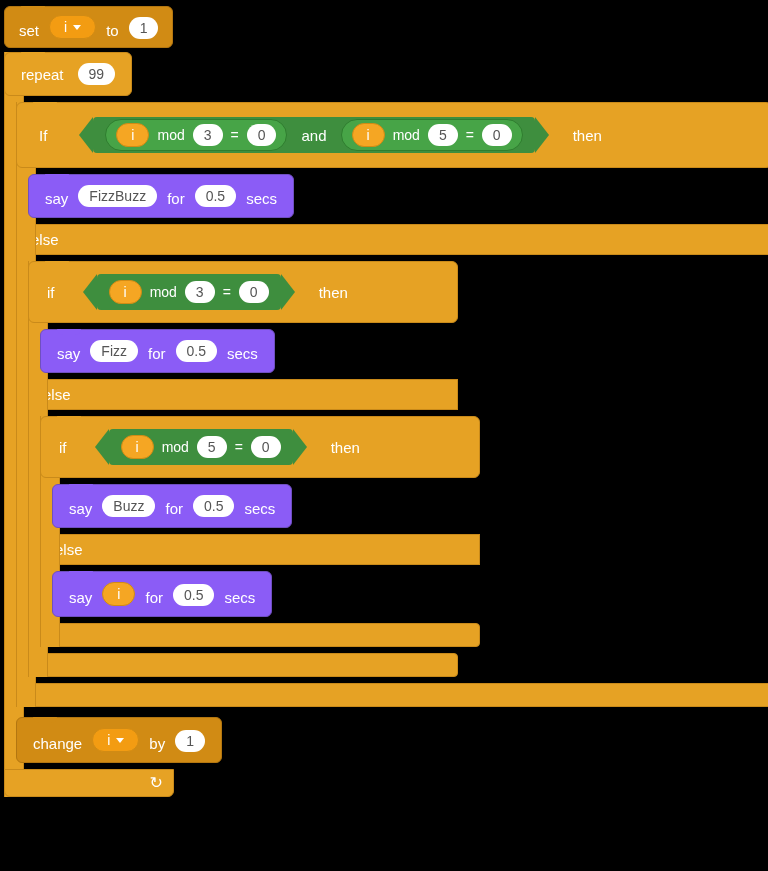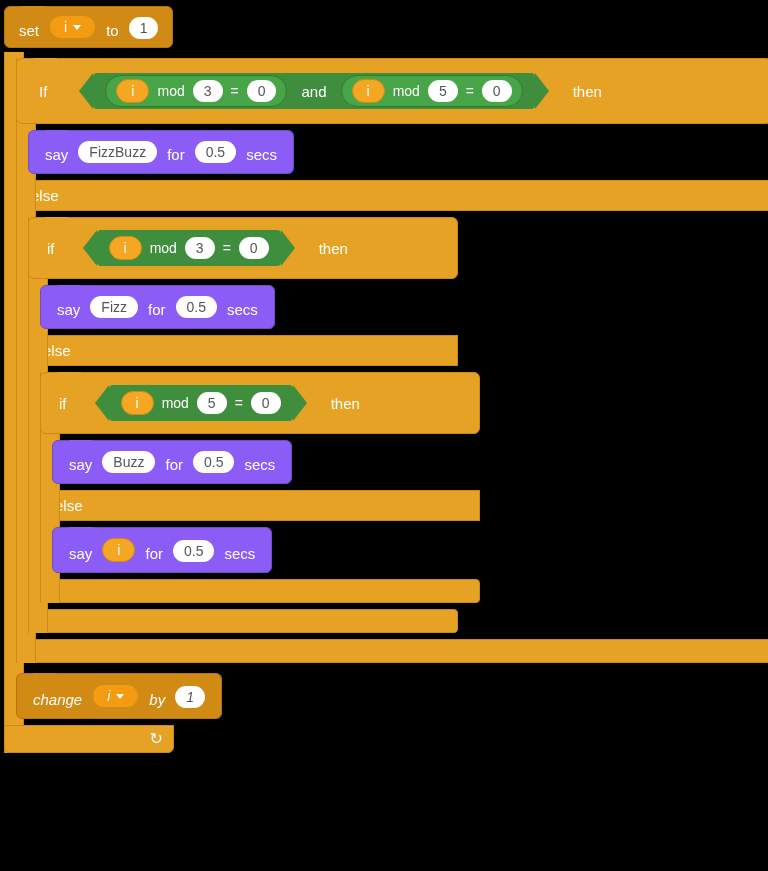--- a/index.html
+++ b/index.html
@@ -165,20 +165,24 @@
         <span>i</span>
         <span class="dropdown-caret"></span>
       </span>
       <span class="lbl">to</span>
       <span class="pill">1</span>
     </div>
   </div>
 
   <div class="c-block" style="margin-top:4px;">
     <div class="c-arm"></div>
+    <div class="blk orange c-header notch-top" style="padding:10px 16px;">
+      <span class="lbl">repeat</span>
+      <span class="pill">99</span>
+    </div>
 
     <div class="c-body">
 
       <div class="c-block">
         <div class="c-arm"></div>
         <div class="blk orange c-header notch-top w-full" style="padding:14px 18px 14px 22px;">
           <span class="lbl">If</span>
 
           <span style="width:18px;"></span>
           <span class="hex">
@@ -294,21 +298,21 @@
               </div>
 
             </div>
             <div class="spacer-bar w-mid"></div>
           </div>
 
         </div>
         <div class="spacer-bar w-full"></div>
       </div>
 
-      <div class="stack-row" style="margin-top:10px;font-style:italic;">
+      <div class="stack-row" style="margin-top:10px;">
         <div class="blk orange-dark notch-top" style="padding:10px 16px;">
           <span class="lbl">change</span>
           <span class="varpill">
             <span>i</span>
             <span class="dropdown-caret"></span>
           </span>
           <span class="lbl">by</span>
           <span class="pill">1</span>
         </div>
       </div>

